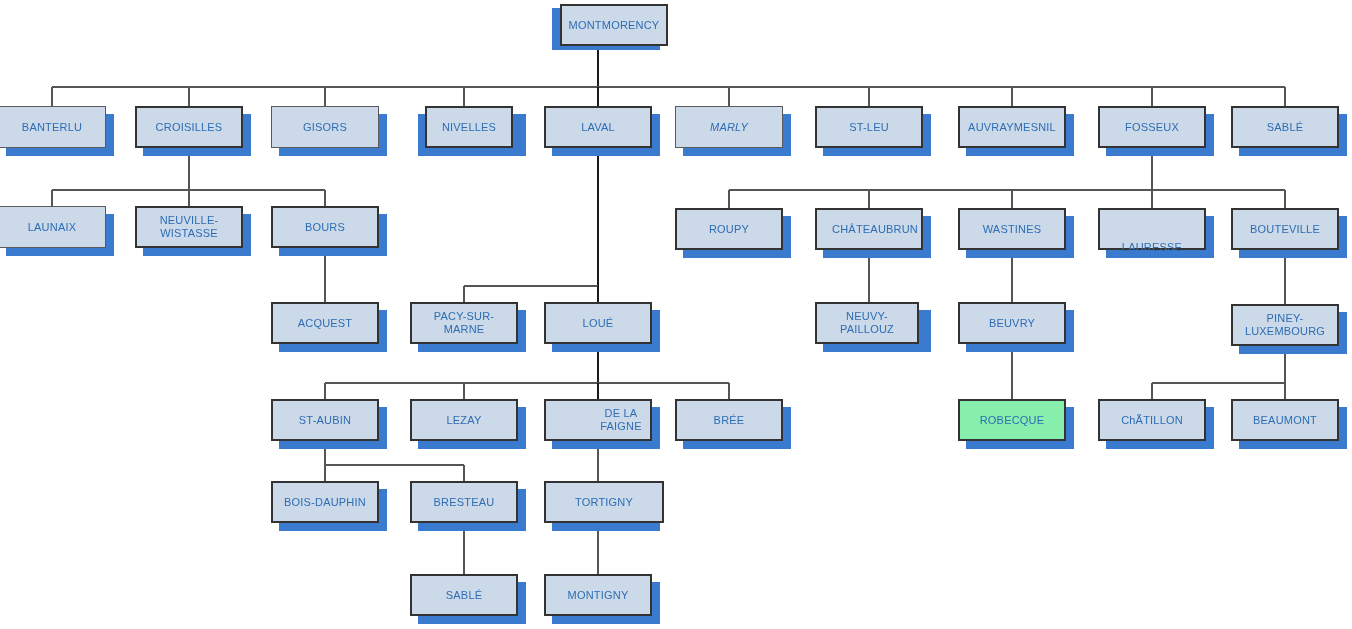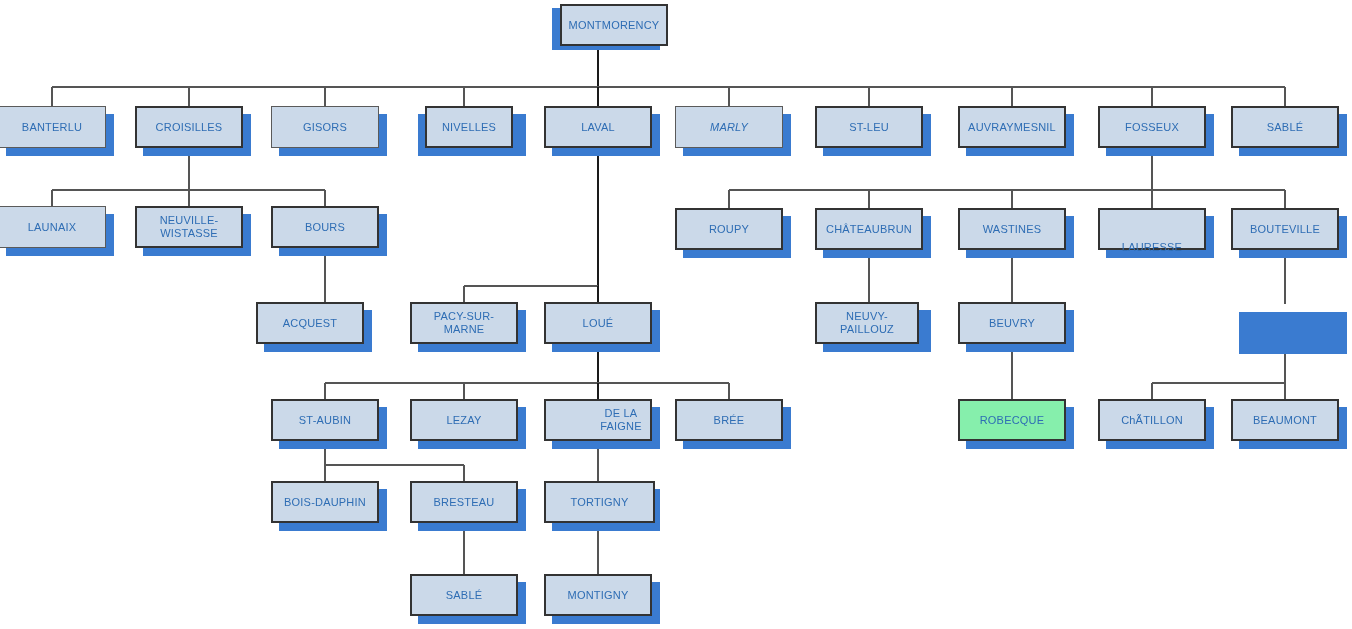--- a/index.html
+++ b/index.html
@@ -199,21 +199,21 @@
         </div>
       </div>
       <div class="node" style="left: 675px; top: 208px; width: 116px; height: 50px;">
         <div class="node-shadow" style="left: 8px; top: 8px; width: 108px; height: 42px; background: rgb(58, 123, 208);"></div>
         <div class="node-box emphasis" style="left: 0px; top: 0px; width: 108px; height: 42px; background: rgb(203, 217, 233); border-color: rgb(51, 51, 51);">
           <span class="node-label" style="color: rgb(46, 109, 180);">ROUPY</span>
         </div>
       </div>
       <div class="node" style="left: 815px; top: 208px; width: 116px; height: 50px;">
         <div class="node-shadow" style="left: 8px; top: 8px; width: 108px; height: 42px; background: rgb(58, 123, 208);"></div>
-        <div class="node-box emphasis" style="left: 0px; top: 0px; width: 108px; height: 42px; background: rgb(203, 217, 233); border-color: rgb(51, 51, 51);">
+        <div class="node-box emphasis" style="left: 0px; top: 0px; width: 108px; height: 42px; background: rgb(203, 217, 233); border-color: rgb(51, 51, 51); justify-content: flex-end;">
           <span class="node-label" style="color: rgb(46, 109, 180);">CHÂTEAUBRUN</span>
         </div>
       </div>
       <div class="node" style="left: 958px; top: 208px; width: 116px; height: 50px;">
         <div class="node-shadow" style="left: 8px; top: 8px; width: 108px; height: 42px; background: rgb(58, 123, 208);"></div>
         <div class="node-box emphasis" style="left: 0px; top: 0px; width: 108px; height: 42px; background: rgb(203, 217, 233); border-color: rgb(51, 51, 51);">
           <span class="node-label" style="color: rgb(46, 109, 180);">WASTINES</span>
         </div>
       </div>
       <div class="node" style="left: 1098px; top: 208px; width: 116px; height: 50px;">
@@ -221,21 +221,21 @@
         <div class="node-box emphasis" style="left: 0px; top: 0px; width: 108px; height: 42px; background: rgb(203, 217, 233); border-color: rgb(51, 51, 51);">
           <span class="node-label" style="color: rgb(46, 109, 180); margin-top: 36px;">LAURESSE</span>
         </div>
       </div>
       <div class="node" style="left: 1231px; top: 208px; width: 116px; height: 50px;">
         <div class="node-shadow" style="left: 8px; top: 8px; width: 108px; height: 42px; background: rgb(58, 123, 208);"></div>
         <div class="node-box emphasis" style="left: 0px; top: 0px; width: 108px; height: 42px; background: rgb(203, 217, 233); border-color: rgb(51, 51, 51);">
           <span class="node-label" style="color: rgb(46, 109, 180);">BOUTEVILLE</span>
         </div>
       </div>
-      <div class="node" style="left: 256px; top: 302px; width: 116px; height: 50px;">
+      <div class="node" style="left: 271px; top: 302px; width: 116px; height: 50px;">
         <div class="node-shadow" style="left: 8px; top: 8px; width: 108px; height: 42px; background: rgb(58, 123, 208);"></div>
         <div class="node-box emphasis" style="left: 0px; top: 0px; width: 108px; height: 42px; background: rgb(203, 217, 233); border-color: rgb(51, 51, 51);">
           <span class="node-label" style="color: rgb(46, 109, 180);">ACQUEST</span>
         </div>
       </div>
       <div class="node" style="left: 410px; top: 302px; width: 116px; height: 50px;">
         <div class="node-shadow" style="left: 8px; top: 8px; width: 108px; height: 42px; background: rgb(58, 123, 208);"></div>
         <div class="node-box emphasis" style="left: 0px; top: 0px; width: 108px; height: 42px; background: rgb(203, 217, 233); border-color: rgb(51, 51, 51);">
           <span class="node-label" style="color: rgb(46, 109, 180);">PACY-SUR-MARNE</span>
         </div>
@@ -253,20 +253,24 @@
         </div>
       </div>
       <div class="node" style="left: 958px; top: 302px; width: 116px; height: 50px;">
         <div class="node-shadow" style="left: 8px; top: 8px; width: 108px; height: 42px; background: rgb(58, 123, 208);"></div>
         <div class="node-box emphasis" style="left: 0px; top: 0px; width: 108px; height: 42px; background: rgb(203, 217, 233); border-color: rgb(51, 51, 51);">
           <span class="node-label" style="color: rgb(46, 109, 180);">BEUVRY</span>
         </div>
       </div>
       <div class="node" style="left: 1231px; top: 304px; width: 116px; height: 50px;">
         <div class="node-shadow" style="left: 8px; top: 8px; width: 108px; height: 42px; background: rgb(58, 123, 208);"></div>
+        <div class="node-box emphasis" style="left: 0px; top: 0px; width: 108px; height: 42px; background: rgb(203, 217, 233); border-color: rgb(51, 51, 51);">
+          <span class="node-label" style="color: rgb(46, 109, 180);">PINEY-
+LUXEMBOURG</span>
+        </div>
       </div>
       <div class="node" style="left: 271px; top: 399px; width: 116px; height: 50px;">
         <div class="node-shadow" style="left: 8px; top: 8px; width: 108px; height: 42px; background: rgb(58, 123, 208);"></div>
         <div class="node-box emphasis" style="left: 0px; top: 0px; width: 108px; height: 42px; background: rgb(203, 217, 233); border-color: rgb(51, 51, 51);">
           <span class="node-label" style="color: rgb(46, 109, 180);">ST-AUBIN</span>
         </div>
       </div>
       <div class="node" style="left: 410px; top: 399px; width: 116px; height: 50px;">
         <div class="node-shadow" style="left: 8px; top: 8px; width: 108px; height: 42px; background: rgb(58, 123, 208);"></div>
         <div class="node-box emphasis" style="left: 0px; top: 0px; width: 108px; height: 42px; background: rgb(203, 217, 233); border-color: rgb(51, 51, 51);">
@@ -310,21 +314,21 @@
         </div>
       </div>
       <div class="node" style="left: 410px; top: 481px; width: 116px; height: 50px;">
         <div class="node-shadow" style="left: 8px; top: 8px; width: 108px; height: 42px; background: rgb(58, 123, 208);"></div>
         <div class="node-box emphasis" style="left: 0px; top: 0px; width: 108px; height: 42px; background: rgb(203, 217, 233); border-color: rgb(51, 51, 51);">
           <span class="node-label" style="color: rgb(46, 109, 180);">BRESTEAU</span>
         </div>
       </div>
       <div class="node" style="left: 544px; top: 481px; width: 116px; height: 50px;">
         <div class="node-shadow" style="left: 8px; top: 8px; width: 108px; height: 42px; background: rgb(58, 123, 208);"></div>
-        <div class="node-box emphasis" style="left: 0px; top: 0px; width: 111px; height: 42px; background: rgb(203, 217, 233); border-color: rgb(51, 51, 51);">
+        <div class="node-box emphasis" style="left: 0px; top: 0px; width: 120px; height: 42px; background: rgb(203, 217, 233); border-color: rgb(51, 51, 51);">
           <span class="node-label" style="color: rgb(46, 109, 180);">TORTIGNY</span>
         </div>
       </div>
       <div class="node" style="left: 410px; top: 574px; width: 116px; height: 50px;">
         <div class="node-shadow" style="left: 8px; top: 8px; width: 108px; height: 42px; background: rgb(58, 123, 208);"></div>
         <div class="node-box emphasis" style="left: 0px; top: 0px; width: 108px; height: 42px; background: rgb(203, 217, 233); border-color: rgb(51, 51, 51);">
           <span class="node-label" style="color: rgb(46, 109, 180);">SABLÉ</span>
         </div>
       </div>
       <div class="node" style="left: 544px; top: 574px; width: 116px; height: 50px;">

